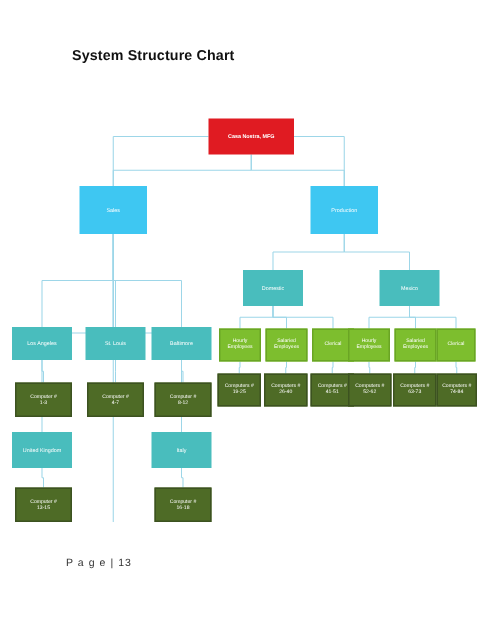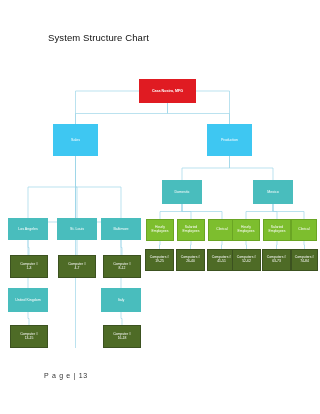--- a/index.html
+++ b/index.html
@@ -18,21 +18,21 @@
   #page {
     position: absolute;
     inset: 0;
     background: #ffffff;
   }
   #title {
     position: absolute;
     left: 48px;
     top: 32px;
     font-size: 9.5px;
-    font-weight: normal;
+    font-weight: bold;
     letter-spacing: 0.1px;
     color: #111;
     white-space: nowrap;
   }
   #footer {
     position: absolute;
     left: 44px;
     top: 372px;
     font-size: 7px;
     color: #333;

